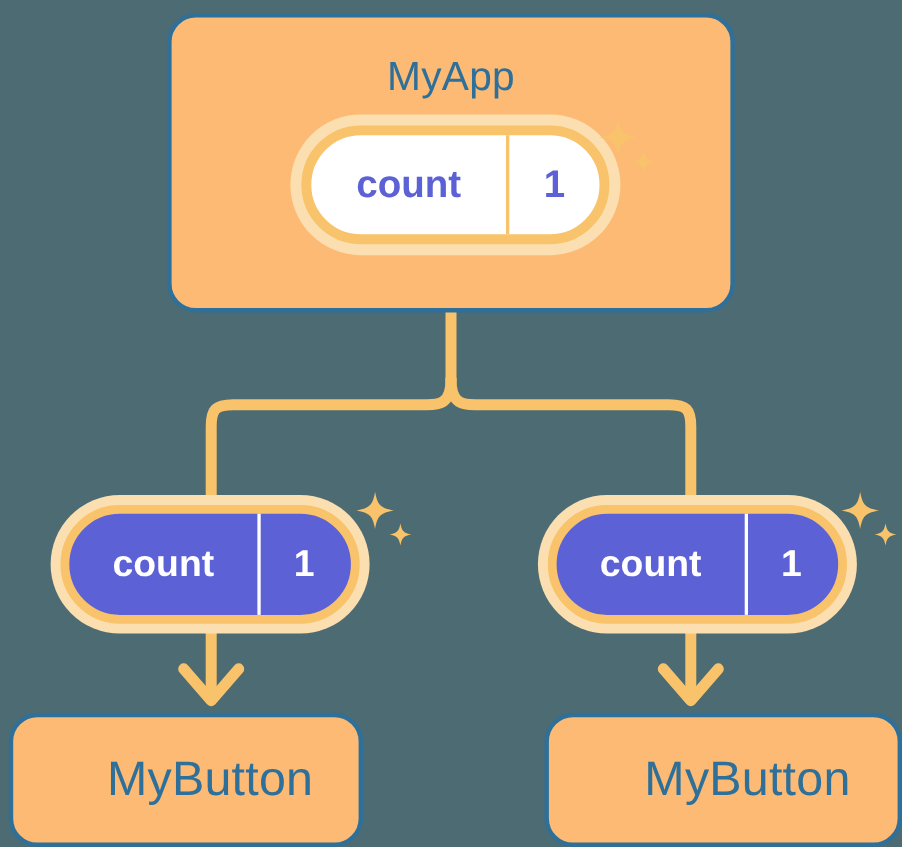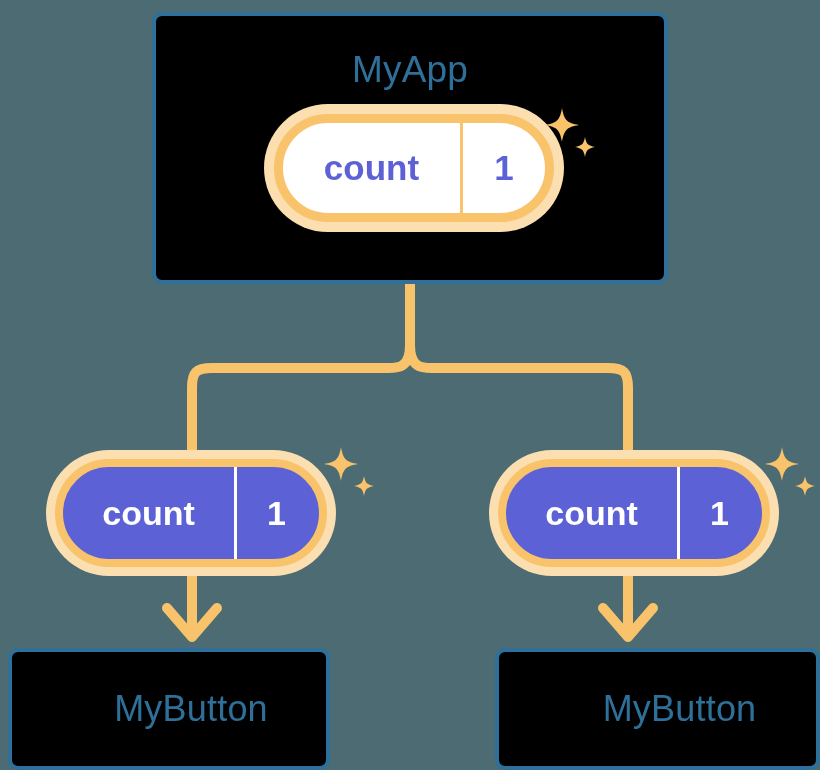--- a/index.html
+++ b/index.html
@@ -28,23 +28,23 @@
     left: 0; top: 0;
     width: 820px;
     height: 770px;
     z-index: 1;
     pointer-events: none;
   }
 
   
   .comp-box {
     position: absolute;
-    background: #000000;
+    background: #fdba74;
     border: 4px solid #2e7099;
-    border-radius: 10px;
+    border-radius: 26px;
     box-sizing: border-box;
     z-index: 3;
   }
   .comp-title {
     color: #2e7099;
     font-size: 37px;
     font-weight: 400;
     letter-spacing: 0.2px;
     text-align: center;
     white-space: nowrap;
@@ -64,21 +64,21 @@
   
   .button-box {
     top: 648px;
     height: 122px;
     display: flex;
     align-items: center;
     justify-content: center;
   }
   #button-box-left  { left: 8px;   width: 322px; }
   #button-box-right { left: 495px; width: 325px; }
-  .button-box .comp-title { font-size: 36px; margin-left: 44px; }
+  .button-box .comp-title { font-size: 44px; margin-left: 44px; }
 
   
   .pill-wrap {
     position: absolute;
     z-index: 4;
   }
   
   .pill-halo {
     position: absolute;
     border-radius: 999px;

